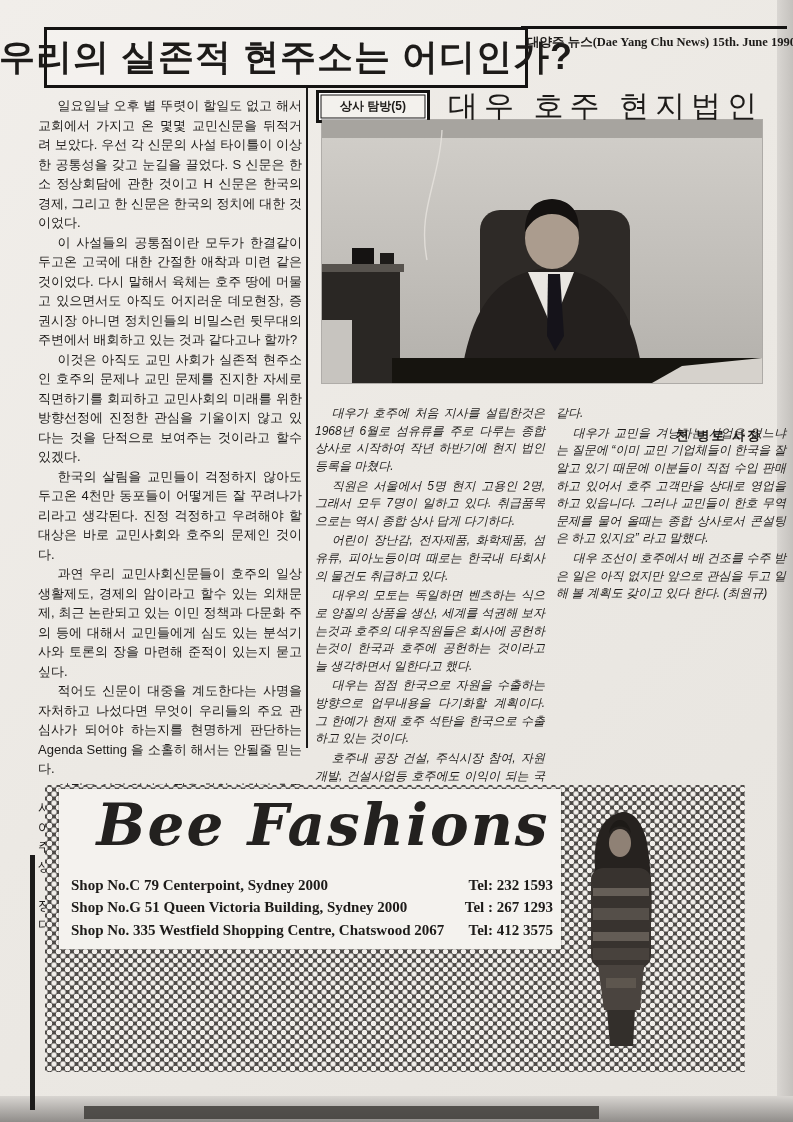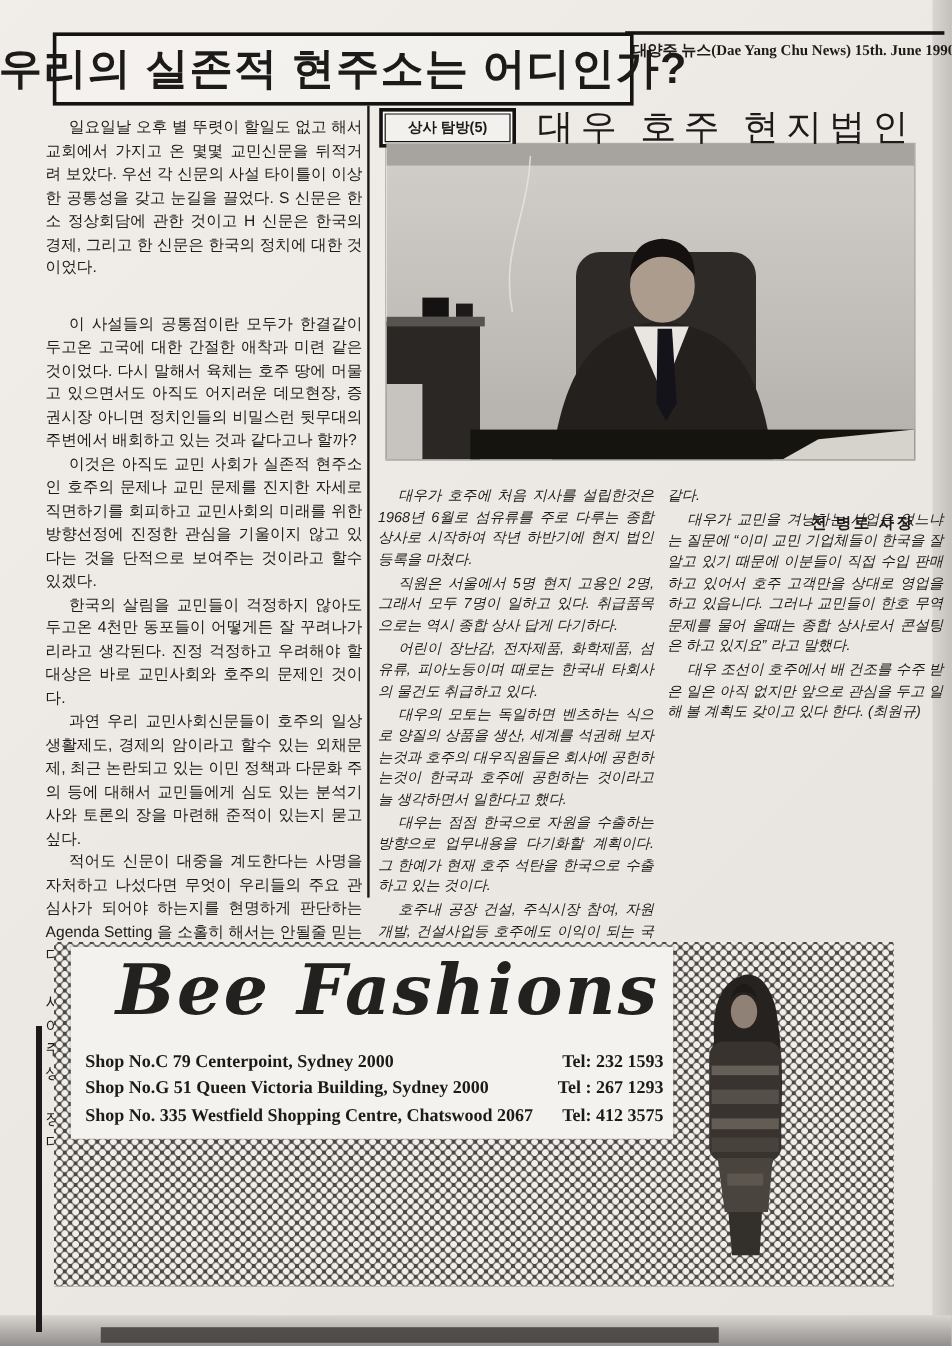--- a/index.html
+++ b/index.html
@@ -37,21 +37,21 @@
     border-top:3px solid #141312; padding:5px 2px 0 6px;
     font-family:"Liberation Serif", serif; font-weight:bold; font-size:12.5px;
     white-space:nowrap;
   }
 
   
   .v-divider { position:absolute; left:306px; top:88px; width:2px; height:660px; background:#1a1918; }
   .editorial { position:absolute; left:38px; top:96px; width:264px;
     font-size:13px; line-height:1.5; text-align:justify; }
   .editorial p { text-indent:1.5em; }
-  .editorial p.gap-after { margin-bottom:27px; }
+  .editorial p.gap-after { }
   .editorial .byline { text-indent:0; text-align:center; margin-top:3px; }
 
   
   .kicker-box {
     position:absolute; left:316px; top:90px; width:114px; height:33px;
     border:3px solid #141312; box-shadow:inset 0 0 0 1.5px #fff, inset 0 0 0 2.5px #141312;
     display:flex; align-items:center; justify-content:center;
     font-size:12px; font-weight:bold; background:#f3f1ed;
   }
   .feature-headline {

